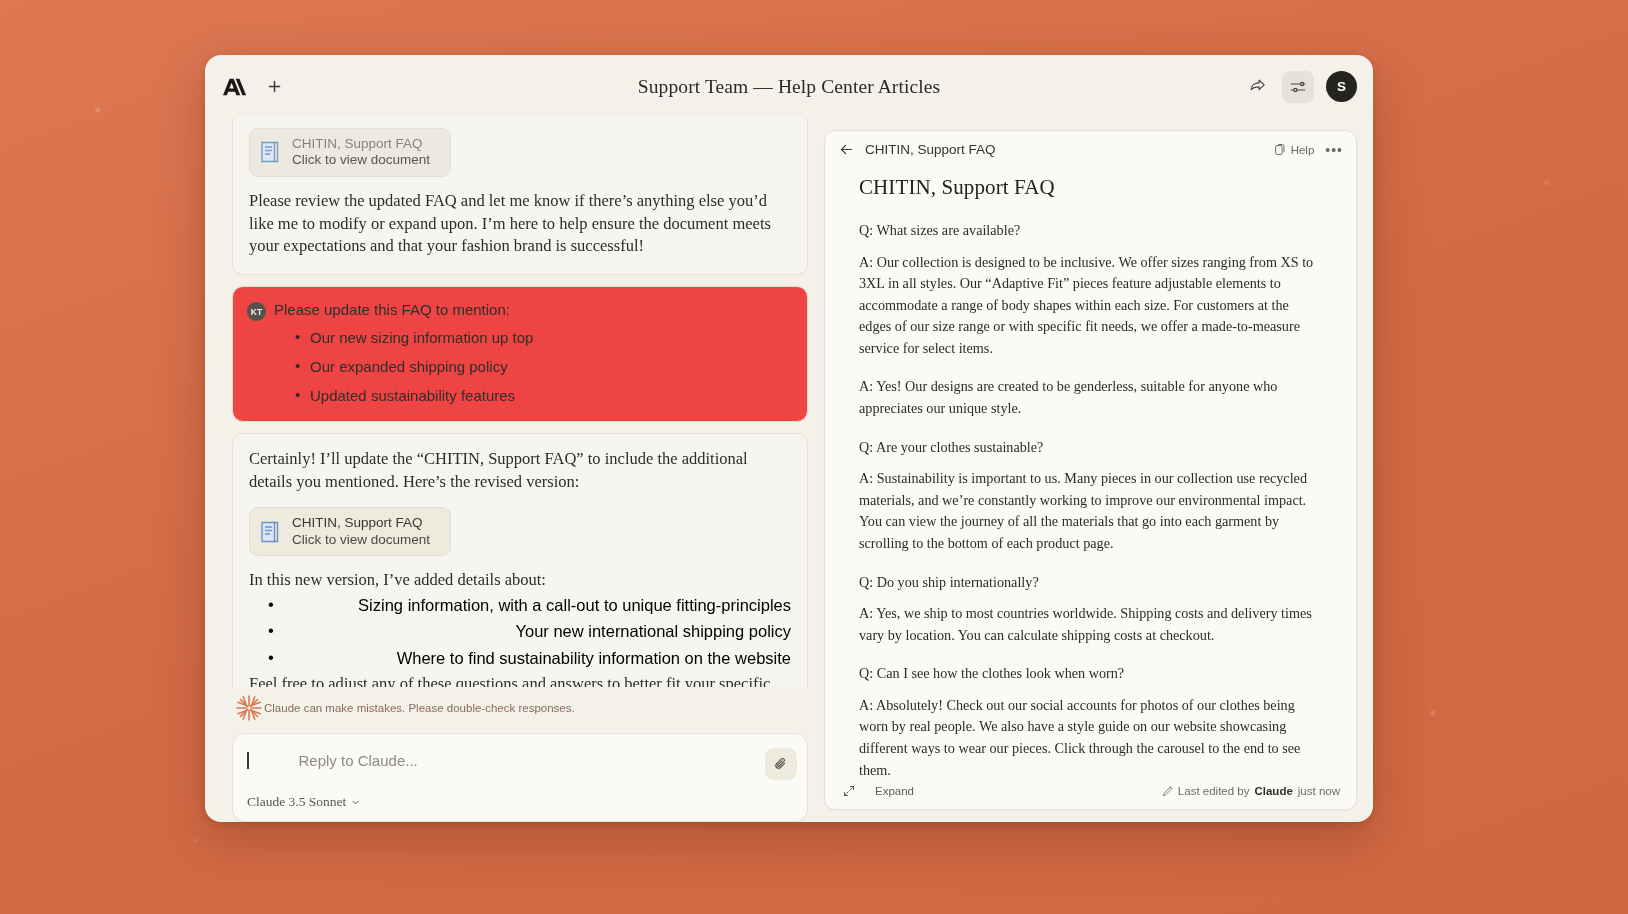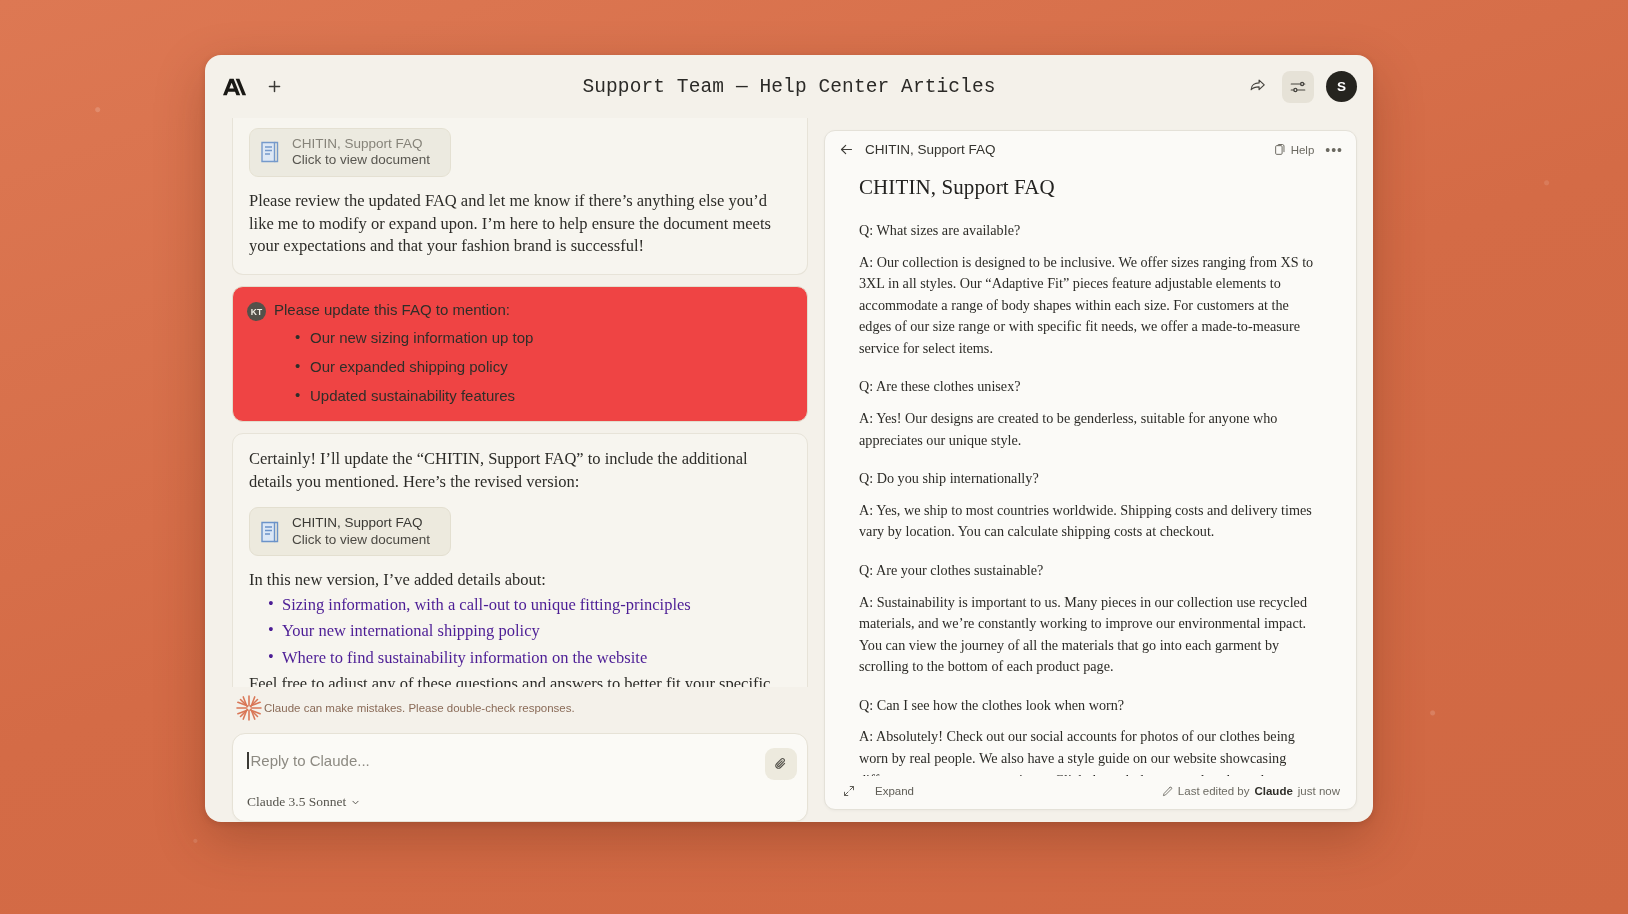--- a/index.html
+++ b/index.html
@@ -50,21 +50,21 @@
   }
   .logo-a { width:24px; height:24px; display:block; }
   .new-chat-btn {
     width:30px;height:30px;margin-left:12px;
     display:flex;align-items:center;justify-content:center;
     border-radius:7px; cursor:pointer; color:#3b3a36;
   }
   .win-title {
     position:absolute; left:0; right:0; top:0; bottom:0;
     display:flex; align-items:center; justify-content:center;
-    font-family:Liberation Mono, monospace;
+    font-family:Liberation Serif, serif;
     font-size:19.5px; color:#2b2a27; letter-spacing:.1px;
     pointer-events:none;
   }
   .topbar-right {
     margin-left:auto; display:flex; align-items:center; gap:9px; z-index:2;
   }
   .icon-btn {
     width:32px;height:32px;border-radius:8px;
     display:flex;align-items:center;justify-content:center;
     cursor:pointer; color:#46443f;
@@ -147,23 +147,23 @@
     margin-bottom:9px; position:relative; padding-left:15px;
   }
   .user-list li:last-child { margin-bottom:0; }
   .user-list li:before {
     content:"•"; position:absolute; left:0; top:-1px; font-size:15px;
   }
 
   
   .a-list { list-style:none; margin:1px 0 0 0; padding-left:19px; }
   .a-list li {
-    font-family:Liberation Serif, serif;
-    font-size:16.5px; line-height:1.35; color:#4c1d95;
-    position:relative; padding-left:14px; margin-bottom:4px;
+    font-family:Liberation Sans, sans-serif;
+    font-size:16.5px; line-height:1.35; color:#000000;
+    position:relative; padding-left:14px; margin-bottom:4px;text-align:right;
   }
   .a-list li:before { content:"•"; position:absolute; left:0; top:-1px; }
 
   
   .chat-footer-row {
     display:flex; align-items:center; 
     padding:6px 6px 10px 2px;
   }
   .starburst { width:30px; height:30px; }
   .disclaimer { font-size:11.5px; color:#8a6b58; }
@@ -176,21 +176,21 @@
     margin:0 2px 0 0;
     padding:0;
     box-shadow:0 1px 2px rgba(0,0,0,.03);
   }
   .composer-top {
     display:flex; align-items:flex-start; padding:14px 10px 14px 14px;
     min-height:54px;
   }
   .composer-input {
     flex:1; font-size:15px; color:#8d8a82;
-    display:flex; align-items:center; height:24px;
+    display:flex; align-items:center; height:24px;gap:48px;
   }
   .caret {
     display:inline-block; width:1.5px; height:17px;
     background:#3b3a35; margin-right:2px;
   }
   .attach-btn {
     width:32px;height:32px;border-radius:9px;background:#edeade;
     display:flex;align-items:center;justify-content:center;
     cursor:pointer;color:#54524b; flex:0 0 32px;
   }
@@ -426,30 +426,29 @@
         </div>
 
         <div class="artifact-body">
           <div class="artifact-title">CHITIN, Support FAQ</div>
 
           <div class="qa">
             <div class="q">Q: What sizes are available?</div>
             <div class="a">A: Our collection is designed to be inclusive. We offer sizes ranging from XS to 3XL in all styles. Our “Adaptive Fit” pieces feature adjustable elements to accommodate a range of body shapes within each size. For customers at the edges of our size range or with specific fit needs, we offer a made-to-measure service for select items.</div>
           </div>
           <div class="qa">
-            <div class="q">Q: Are these clothes unisex?</div>
             <div class="a">A: Yes! Our designs are created to be genderless, suitable for anyone who appreciates our unique style.</div>
+          </div>
+          <div class="qa">
+            <div class="q">Q: Are your clothes sustainable?</div>
+            <div class="a">A: Sustainability is important to us. Many pieces in our collection use recycled materials, and we’re constantly working to improve our environmental impact. You can view the journey of all the materials that go into each garment by scrolling to the bottom of each product page.</div>
           </div>
           <div class="qa">
             <div class="q">Q: Do you ship internationally?</div>
             <div class="a">A: Yes, we ship to most countries worldwide. Shipping costs and delivery times vary by location. You can calculate shipping costs at checkout.</div>
-          </div>
-          <div class="qa">
-            <div class="q">Q: Are your clothes sustainable?</div>
-            <div class="a">A: Sustainability is important to us. Many pieces in our collection use recycled materials, and we’re constantly working to improve our environmental impact. You can view the journey of all the materials that go into each garment by scrolling to the bottom of each product page.</div>
           </div>
           <div class="qa">
             <div class="q">Q: Can I see how the clothes look when worn?</div>
             <div class="a">A: Absolutely! Check out our social accounts for photos of our clothes being worn by real people. We also have a style guide on our website showcasing different ways to wear our pieces. Click through the carousel to the end to see them.</div>
           </div>
 
         </div>
 
         <div class="artifact-foot">
           <div class="expand-btn">

